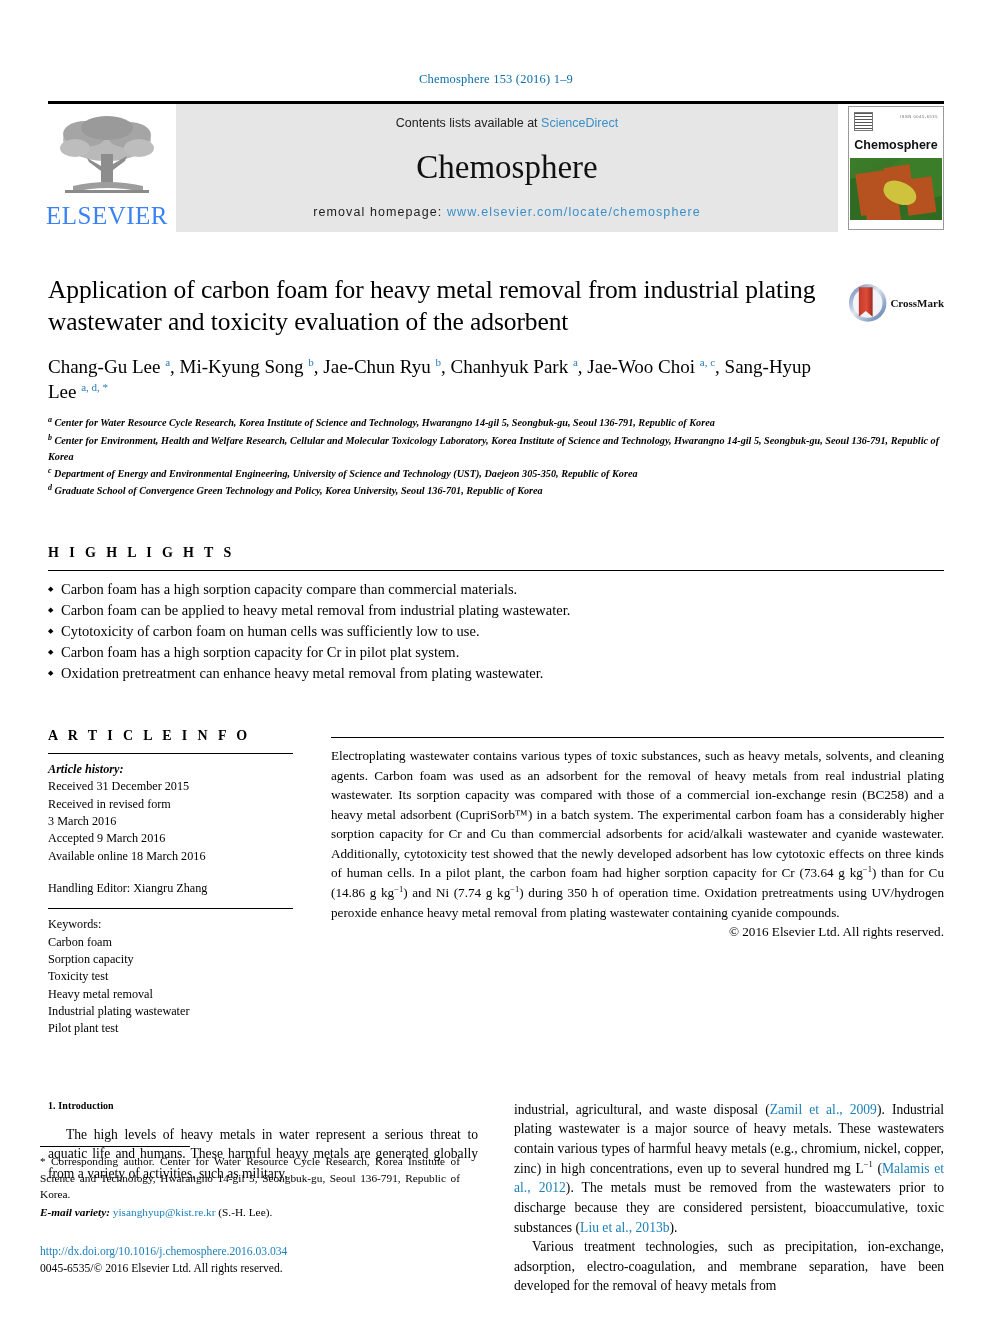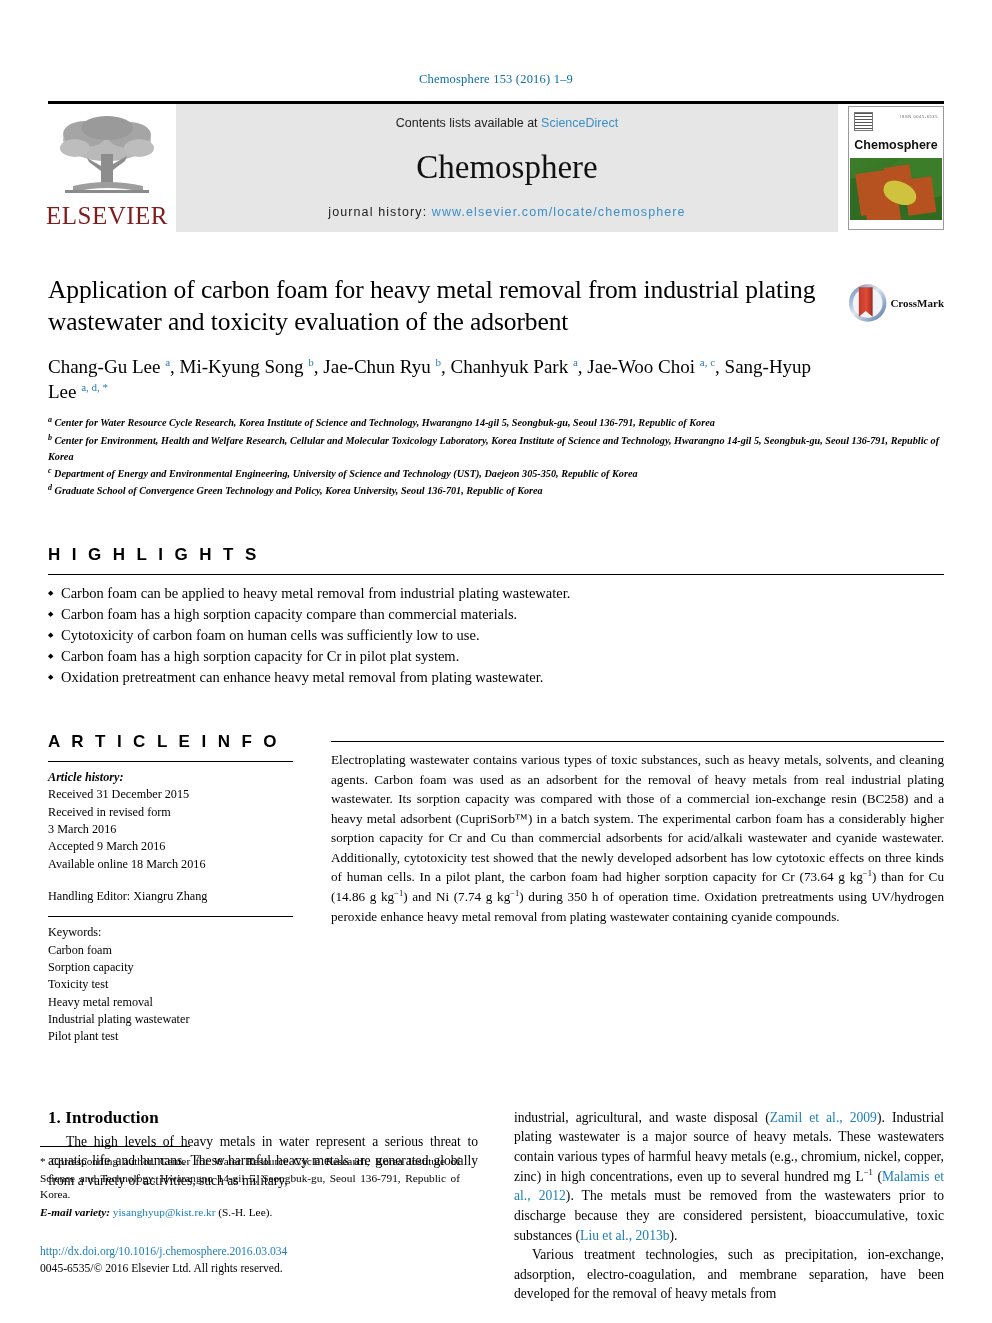--- a/index.html
+++ b/index.html
@@ -47,21 +47,21 @@
     flex-direction: column;
     align-items: center;
     justify-content: flex-end;
     padding-bottom: 4px;
   }
   .tree-svg { display:block; }
   .elsevier-word {
     font-family: "Liberation Serif", serif;
     font-size: 25px;
     letter-spacing: .5px;
-    color: #7f1d1d;
+    color: #3b82f6;
     line-height: 1;
     margin-top: 1px;
   }
   .masthead-center {
     flex: 1 1 auto;
     background: #e6e6e6;
     display: flex;
     flex-direction: column;
     align-items: center;
     justify-content: space-between;
@@ -190,22 +190,22 @@
     font-family: "Liberation Serif", serif;
     font-style: italic;
     font-size: 10.2px;
     font-weight: bold;
     line-height: 1.55;
   }
   .affiliations sup { font-size: 8px; }
 
   
   .sec-label {
-    font-family: Liberation Sans, sans-serif;
-    font-size: 17px;
+    font-family: Liberation Serif, serif;
+    font-size: 14px;
     font-weight: bold;
     letter-spacing: 3.4px;
   }
 
   
   .highlights-wrap { margin: 46px 48px 0 48px; }
   .hr-thin { border: 0; border-top: 1px solid #000; margin: 9px 0 0 0; }
   .highlights-list {
     list-style: none;
     margin: 8px 0 0 0;
@@ -252,23 +252,23 @@
 
   
   .body-cols {
     margin: 62px 48px 0 48px;
     display: flex;
     gap: 36px;
     position: relative;
   }
   .bcol { flex: 1 1 0; min-width: 0; }
   h2.section-heading {
-    font-size: 17px;
+    font-size: 10px;
     font-weight: bold;
-    margin: 0 0 4px 0;
+    margin: 0 0 14px 0;
     letter-spacing: .1px;
     font-family: Liberation Serif, serif;
   }
   .para {
     font-size: 13.6px;
     line-height: 1.44;
     text-align: justify;
     margin: 0;
     text-indent: 18px;
   }
@@ -332,21 +332,21 @@
       </svg>
       <div class="elsevier-word">ELSEVIER</div>
     </div>
 
     <div class="masthead-center">
       <div class="contents-line">
         <span>Contents lists available at </span><span class="sd">ScienceDirect</span>
       </div>
       <div class="journal-name">Chemosphere</div>
       <div class="homepage-line">
-        <span>journal history: </span><span class="url">www.elsevier.com/locate/chemosphere</span>
+        <span>removal homepage: </span><span class="url">www.elsevier.com/locate/chemosphere</span>
       </div>
     </div>
 
     <div class="cover-thumb">
       <div class="cover-top">
         <div class="cover-tiny-logo"></div>
         <div class="cover-tiny-text">ISSN 0045-6535</div>
       </div>
       <div class="cover-title">Chemosphere</div>
       <div class="cover-art">
@@ -391,22 +391,22 @@
       <div><sup>b</sup> Center for Environment, Health and Welfare Research, Cellular and Molecular Toxicology Laboratory, Korea Institute of Science and Technology, Hwarangno 14-gil 5, Seongbuk-gu, Seoul 136-791, Republic of Korea</div>
       <div><sup>c</sup> Department of Energy and Environmental Engineering, University of Science and Technology (UST), Daejeon 305-350, Republic of Korea</div>
       <div><sup>d</sup> Graduate School of Convergence Green Technology and Policy, Korea University, Seoul 136-701, Republic of Korea</div>
     </div>
   </div>
 
   <div class="highlights-wrap">
     <div class="sec-label">H I G H L I G H T S</div>
     <hr class="hr-thin">
     <ul class="highlights-list">
+      <li>Carbon foam has a high sorption capacity compare than commercial materials.</li>
       <li>Carbon foam can be applied to heavy metal removal from industrial plating wastewater.</li>
-      <li>Carbon foam has a high sorption capacity compare than commercial materials.</li>
       <li>Cytotoxicity of carbon foam on human cells was sufficiently low to use.</li>
       <li>Carbon foam has a high sorption capacity for Cr in pilot plat system.</li>
       <li>Oxidation pretreatment can enhance heavy metal removal from plating wastewater.</li>
     </ul>
   </div>
 
   <div class="info-abstract">
 
     <div class="col-info">
       <div class="sec-label">A R T I C L E   I N F O</div>
@@ -429,20 +429,21 @@
         <div>Toxicity test</div>
         <div>Heavy metal removal</div>
         <div>Industrial plating wastewater</div>
         <div>Pilot plant test</div>
       </div>
     </div>
 
     <div class="col-abstract">
       <hr class="hr-thin">
       <div class="abstract-body">Electroplating wastewater contains various types of toxic substances, such as heavy metals, solvents, and cleaning agents. Carbon foam was used as an adsorbent for the removal of heavy metals from real industrial plating wastewater. Its sorption capacity was compared with those of a commercial ion-exchange resin (BC258) and a heavy metal adsorbent (CupriSorb™) in a batch system. The experimental carbon foam has a considerably higher sorption capacity for Cr and Cu than commercial adsorbents for acid/alkali wastewater and cyanide wastewater. Additionally, cytotoxicity test showed that the newly developed adsorbent has low cytotoxic effects on three kinds of human cells. In a pilot plant, the carbon foam had higher sorption capacity for Cr (73.64 g kg<sup class="sup-small">−1</sup>) than for Cu (14.86 g kg<sup class="sup-small">−1</sup>) and Ni (7.74 g kg<sup class="sup-small">−1</sup>) during 350 h of operation time. Oxidation pretreatments using UV/hydrogen peroxide enhance heavy metal removal from plating wastewater containing cyanide compounds.</div>
+      <div class="copyright-line">© 2016 Elsevier Ltd. All rights reserved.</div>
     </div>
   </div>
 
   <div class="body-cols">
     <div class="bcol">
       <h2 class="section-heading">1. Introduction</h2>
       <p class="para">The high levels of heavy metals in water represent a serious threat to aquatic life and humans. These harmful heavy metals are generated globally from a variety of activities, such as military,</p>
     </div>
     <div class="bcol">
       <p class="para" style="text-indent:0">industrial, agricultural, and waste disposal (<span class="ref">Zamil et al., 2009</span>). Industrial plating wastewater is a major source of heavy metals. These wastewaters contain various types of harmful heavy metals (e.g., chromium, nickel, copper, zinc) in high concentrations, even up to several hundred mg L<sup class="sup-small">−1</sup> (<span class="ref">Malamis et al., 2012</span>). The metals must be removed from the wastewaters prior to discharge because they are considered persistent, bioaccumulative, toxic substances (<span class="ref">Liu et al., 2013b</span>).</p>

